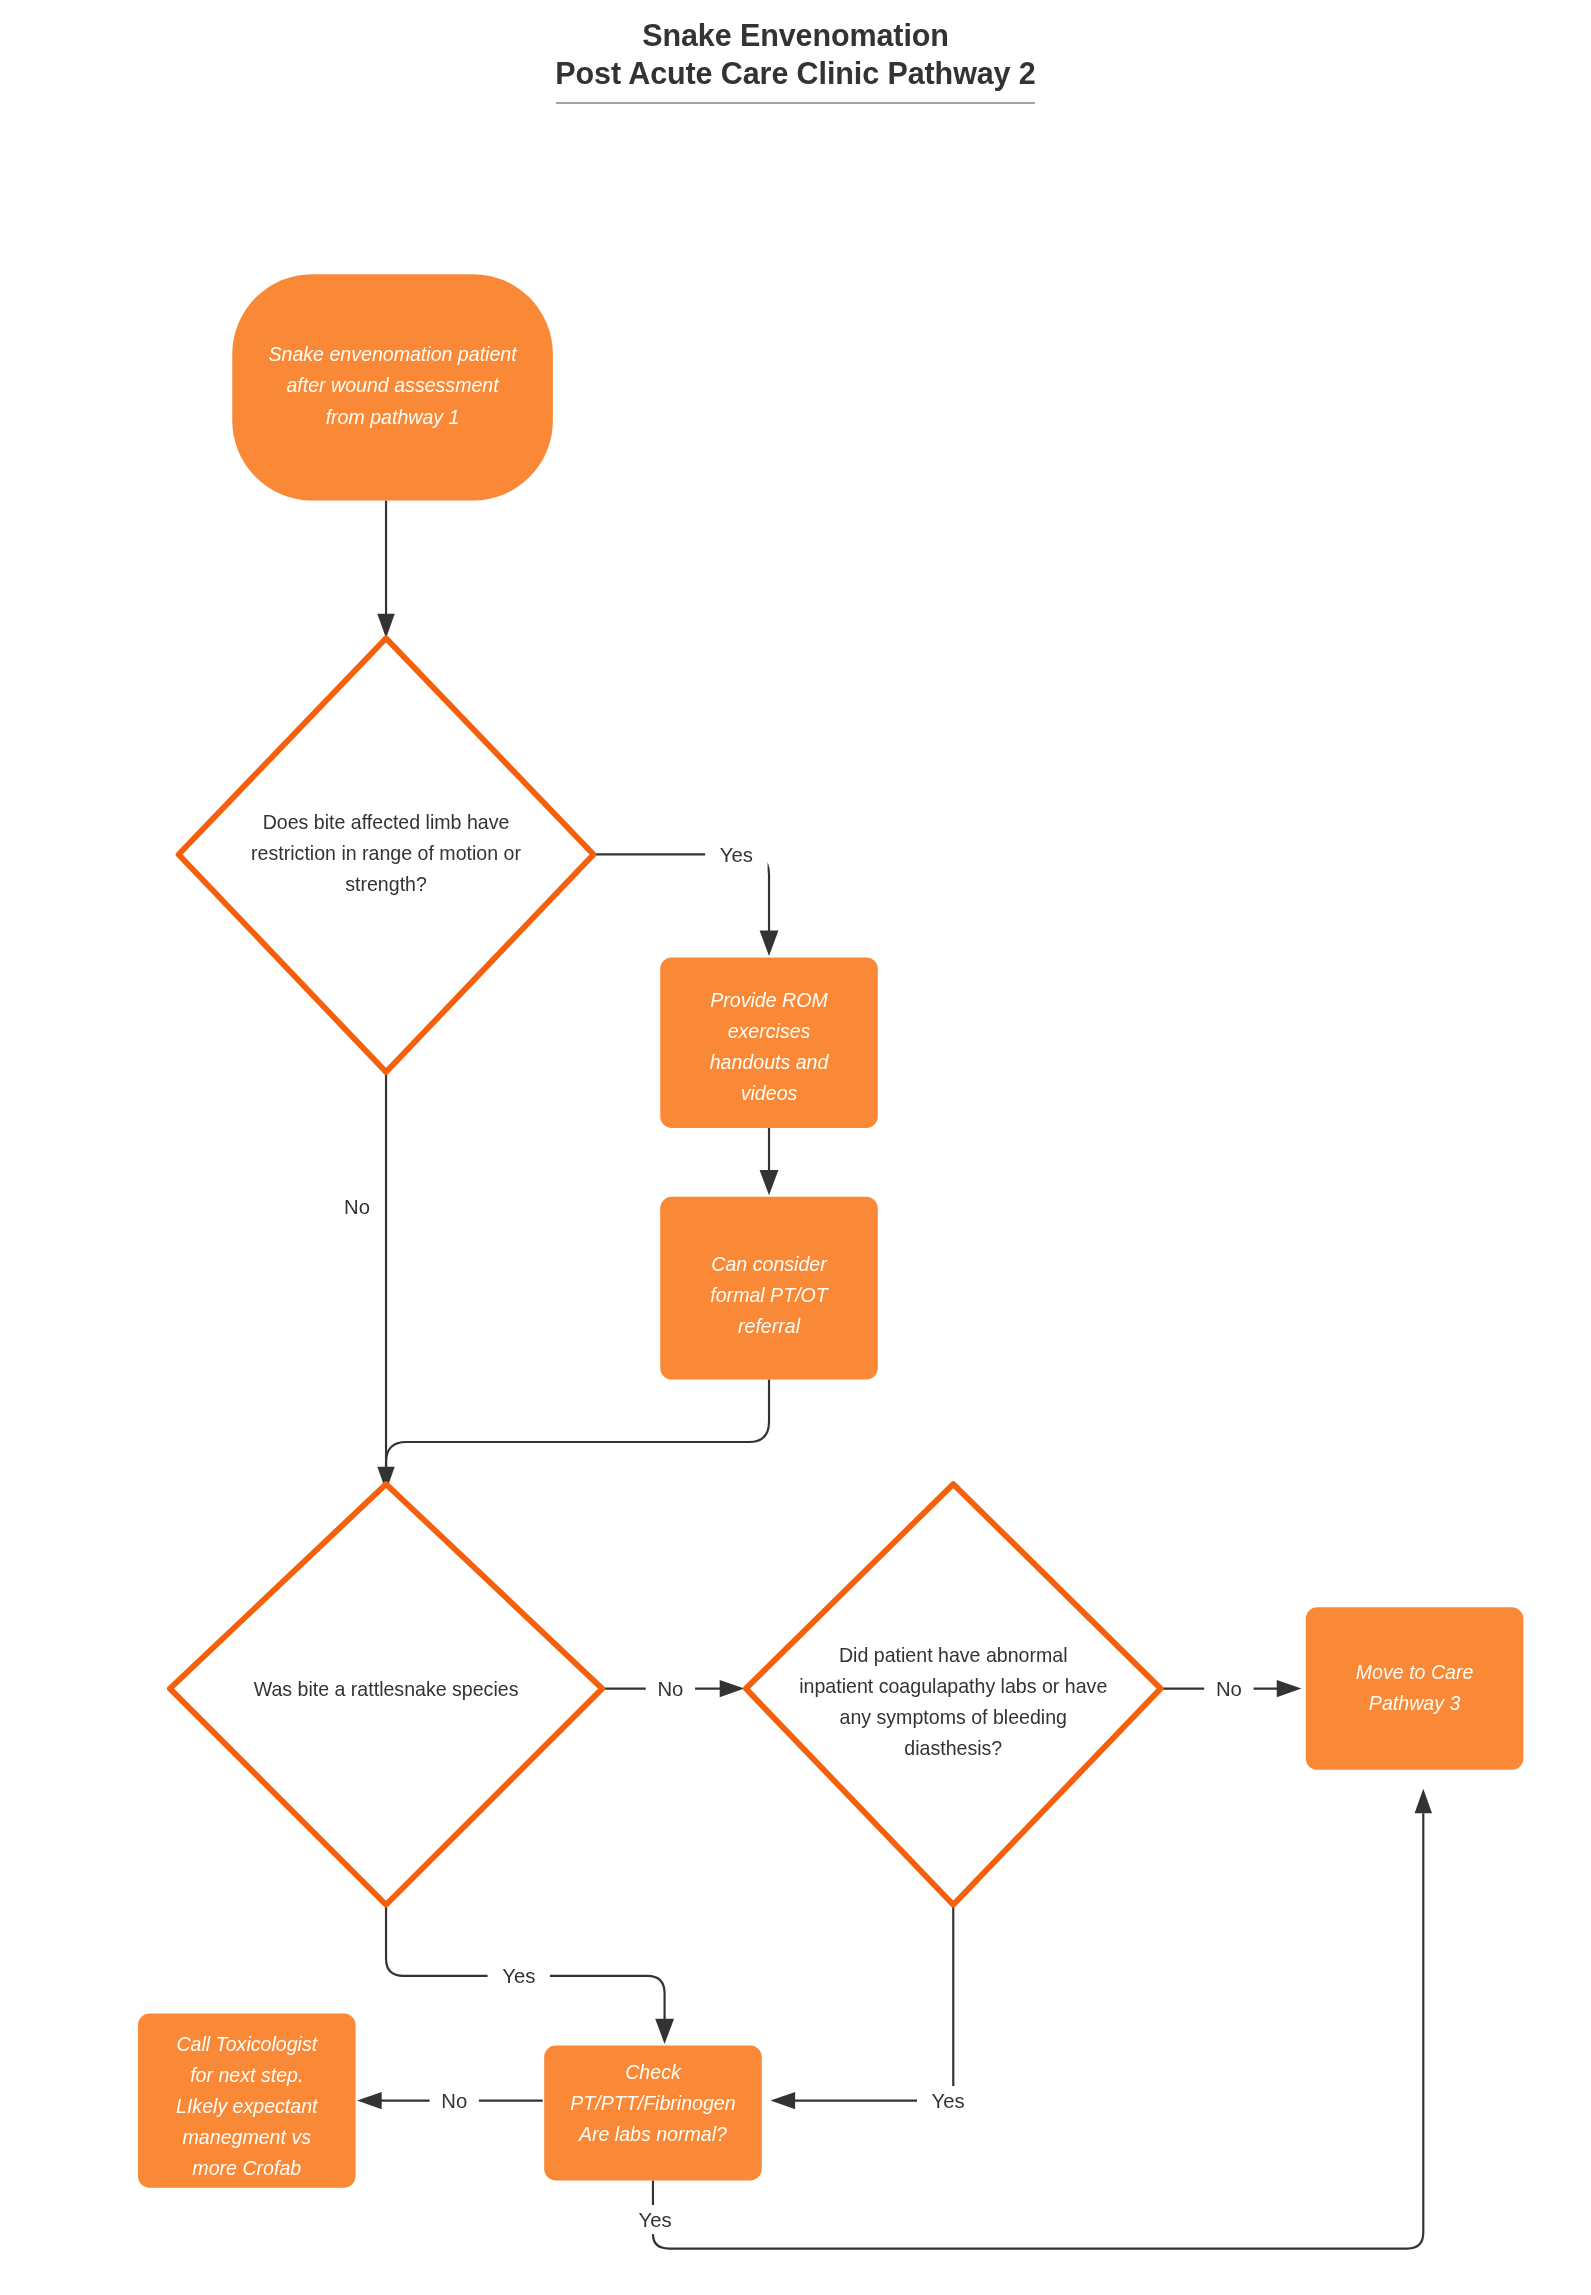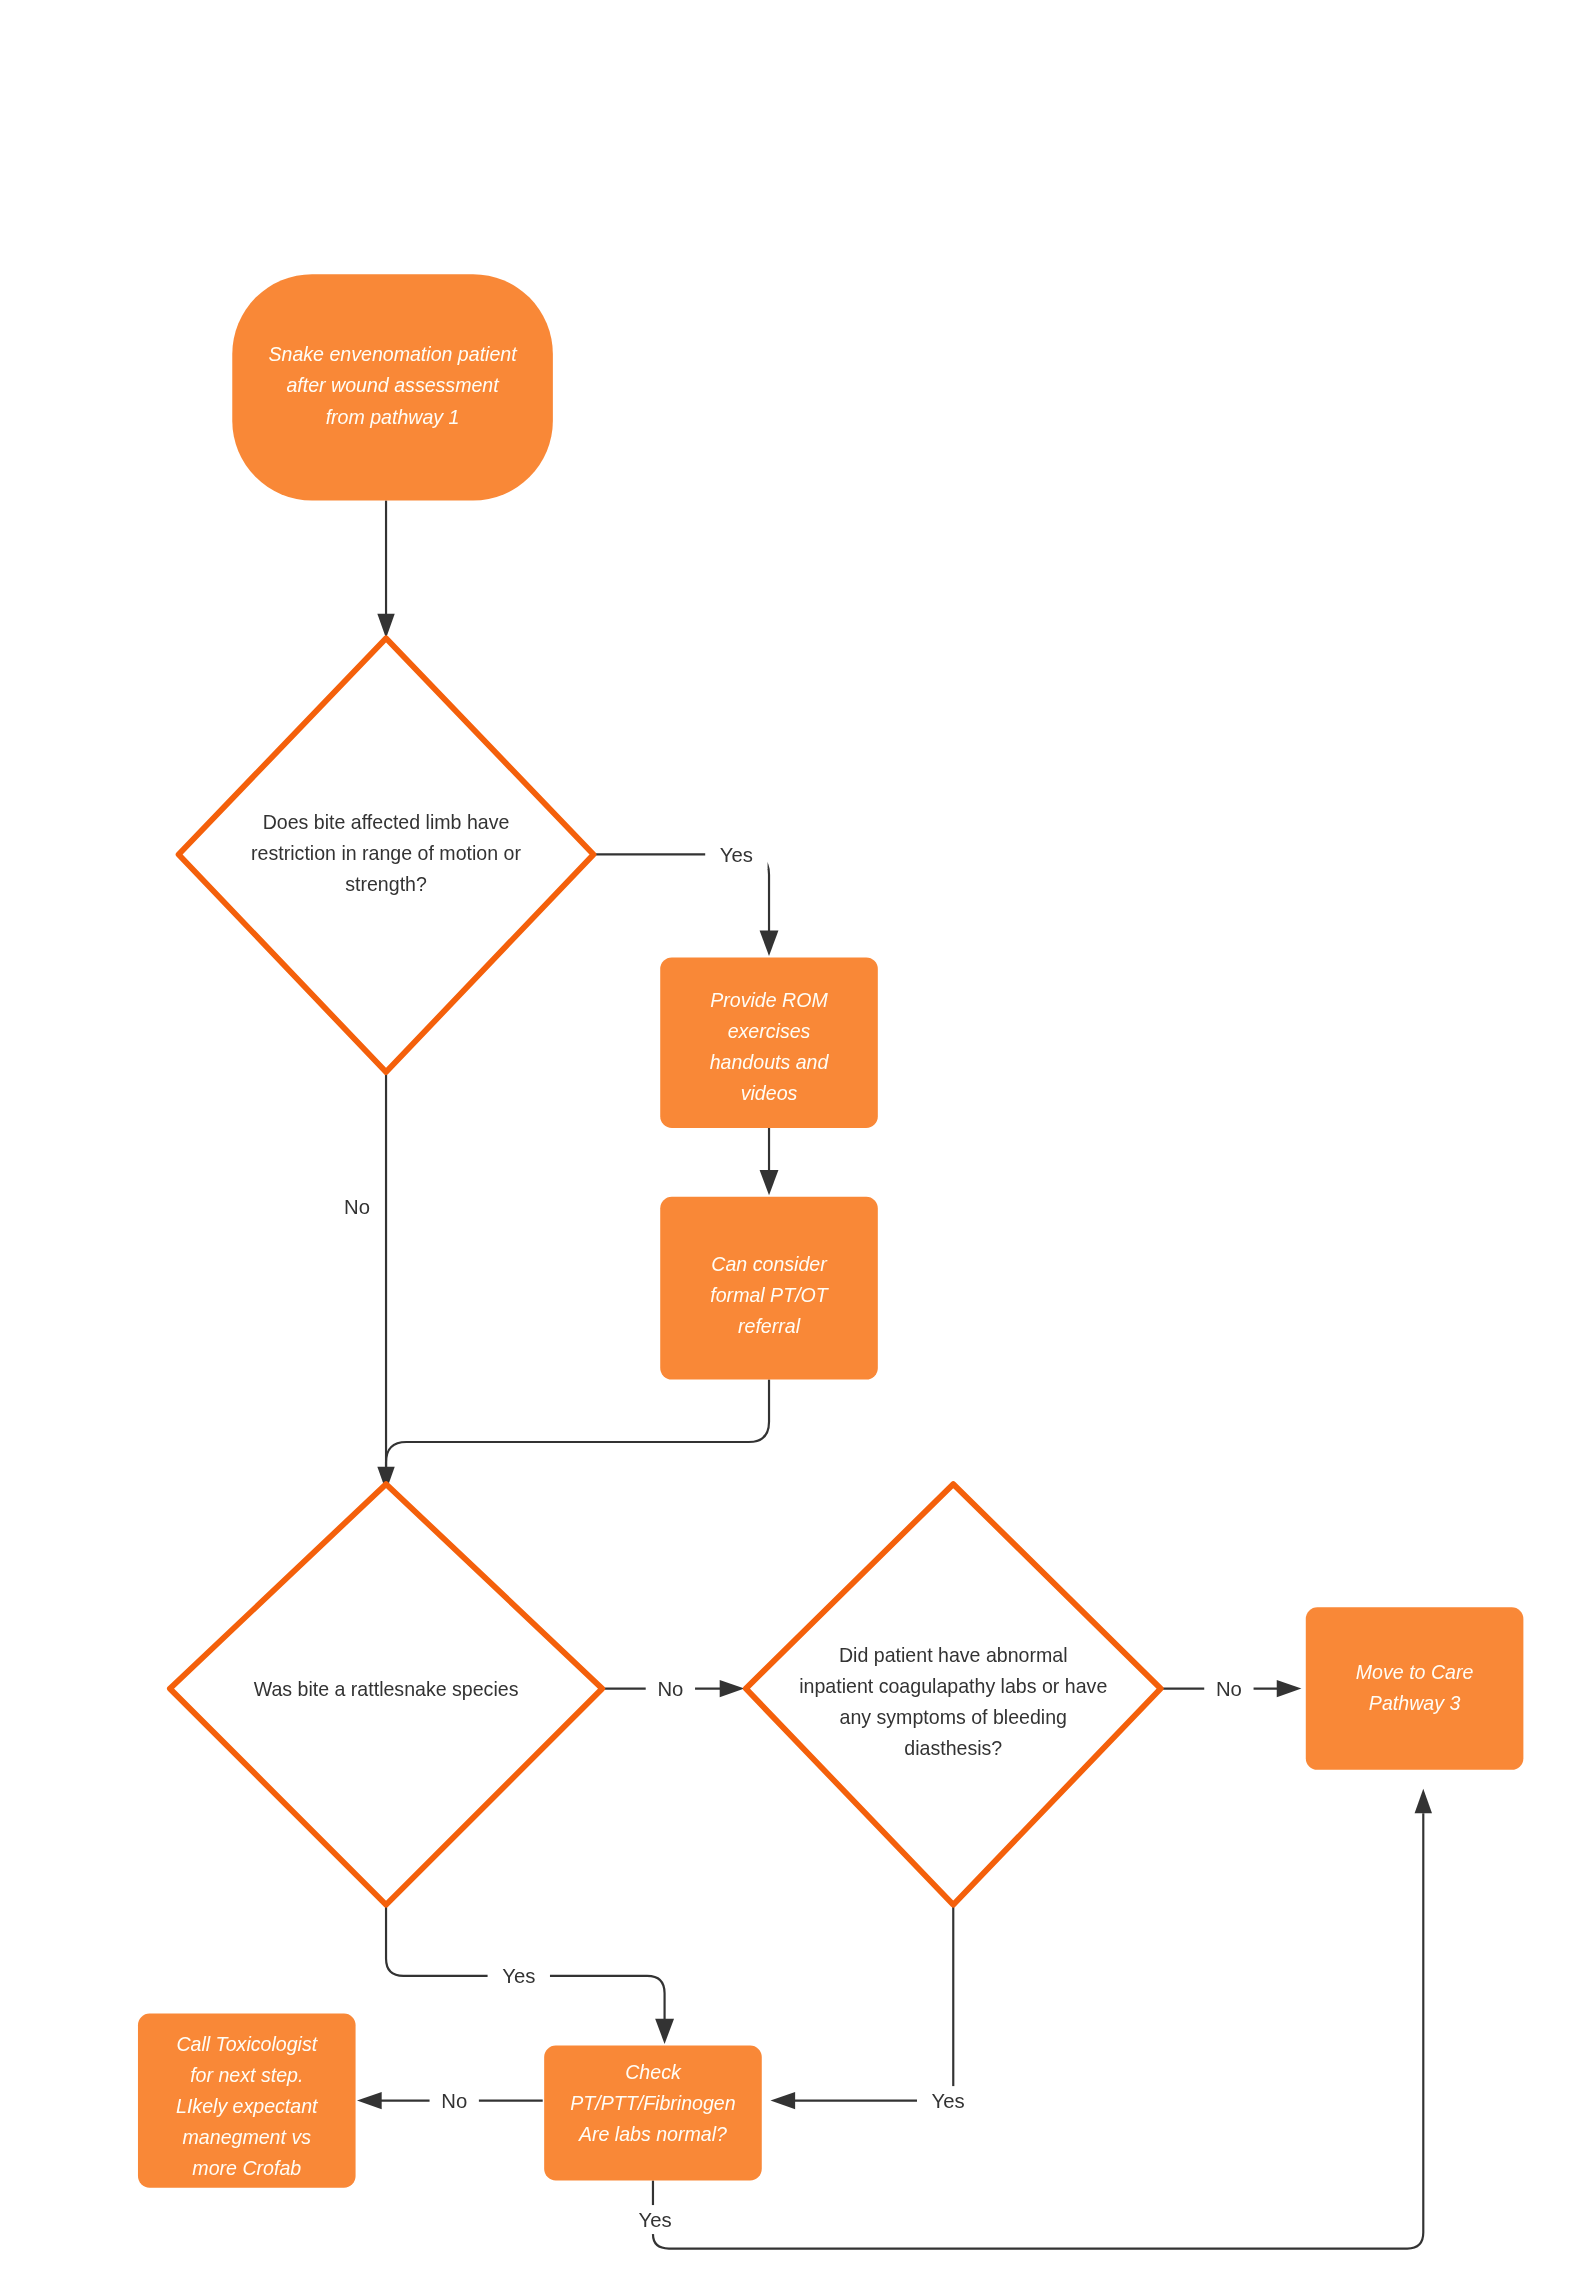--- a/index.html
+++ b/index.html
@@ -72,20 +72,25 @@
     font-family: "Liberation Sans", sans-serif;
     font-size: 28px;
     fill: #333333;
   }
 </style>
 </head>
 <body>
 
 <div id="chart-root">
 
+  <div class="title-block">
+    <div class="title-line">Snake Envenomation</div>
+    <div class="title-line">Post Acute Care Clinic Pathway 2</div>
+    <div class="title-rule"></div>
+  </div>
 
   <svg class="flow" viewBox="0 0 2193 3164">
 
     <g>
 
       <path class="edge-line" d="M 532,690 L 532,855"></path>
       <polygon class="arrow-head" points="532,880 520,846 544,846"></polygon>
 
       <path class="edge-line" d="M 818,1178 L 1032,1178 Q 1060,1178 1060,1206 L 1060,1288"></path>
       <polygon class="arrow-head" points="1060,1318 1047,1283 1073,1283"></polygon>

